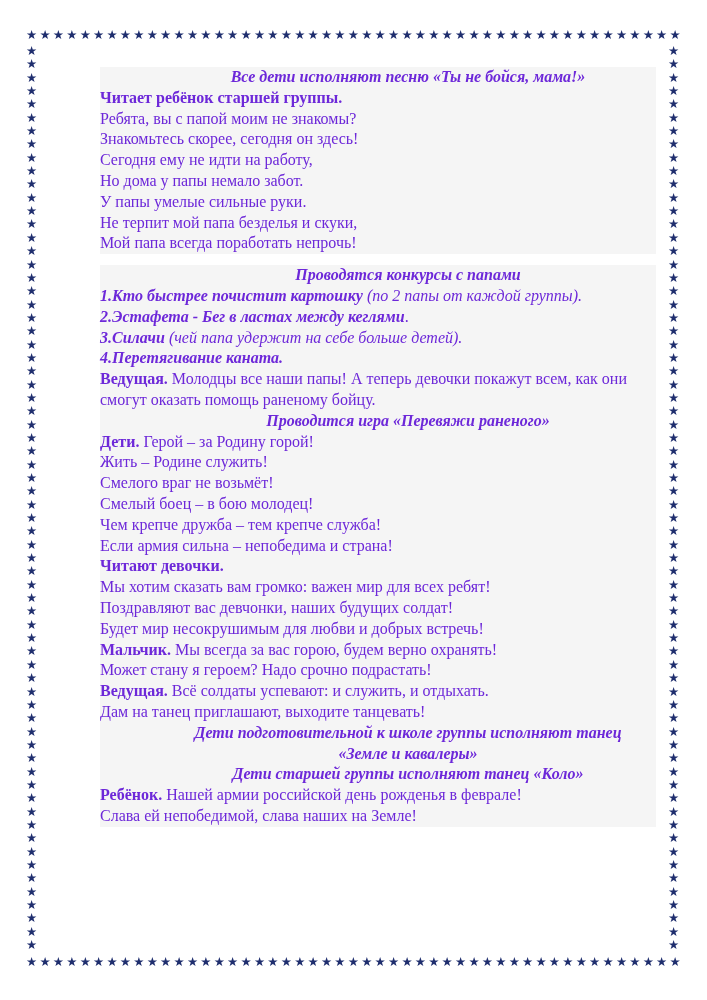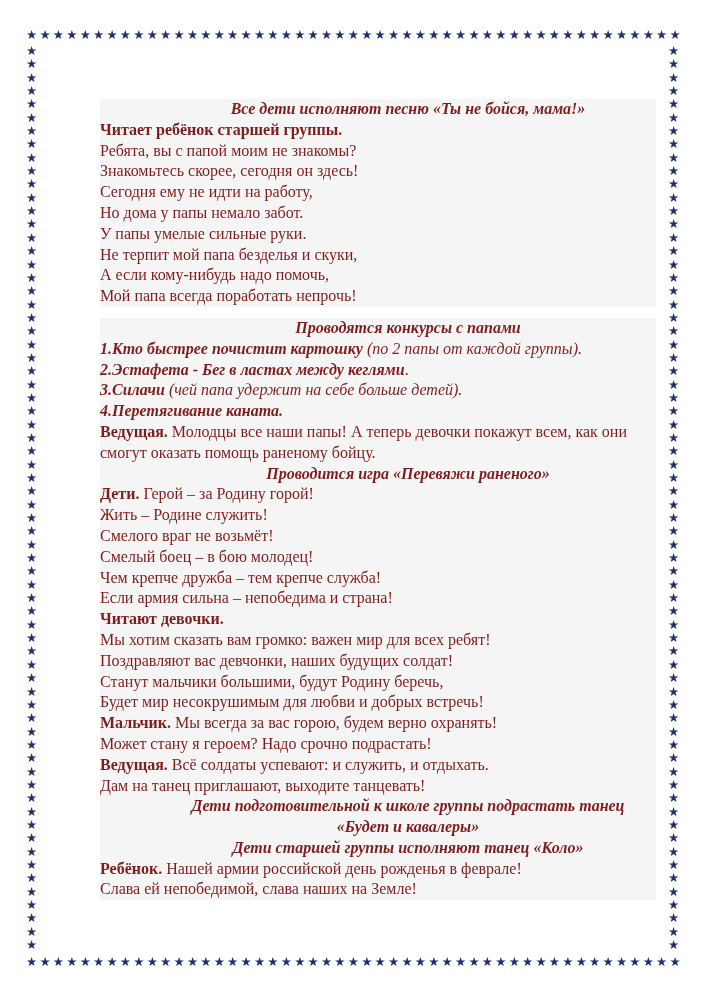--- a/index.html
+++ b/index.html
@@ -21,24 +21,23 @@
   .stars span{display:block;}
   .stars.h{left:26px;width:655px;height:13px;flex-direction:row;}
   .stars.v{top:44px;height:908px;width:14px;flex-direction:column;}
   .b-top{top:28px;}
   .b-bottom{top:955px;}
   .b-left{left:26px;}
   .b-right{left:668px;}
   .content{
     position:absolute;
     left:100px;top:67px;width:556px;
-    color:#7f1d1d;
+    color:#6d28d9;
     font-size:16px;
     line-height:20.8px;
-    margin-top:32px;
   }
   .para{margin:0;background:#f5f5f5;}
   .center{text-align:center;padding-left:60px;}
   .mt{margin-top:11px;}
   .b{font-weight:bold;}
   .i{font-style:italic;}
 </style>
 </head>
 <body>
 
@@ -288,43 +287,41 @@
 
   <div class="content">
       <p class="para center"><span class="b i">Все дети исполняют песню «Ты не бойся, мама!»</span></p>
       <p class="para"><span class="b">Читает ребёнок старшей группы.</span></p>
       <p class="para"><span>Ребята, вы с папой моим не знакомы?</span></p>
       <p class="para"><span>Знакомьтесь скорее, сегодня он здесь!</span></p>
       <p class="para"><span>Сегодня ему не идти на работу,</span></p>
       <p class="para"><span>Но дома у папы немало забот.</span></p>
       <p class="para"><span>У папы умелые сильные руки.</span></p>
       <p class="para"><span>Не терпит мой папа безделья и скуки,</span></p>
-      <p class="para"><span>А если кому-нибудь надо помочь,</span></p>
       <p class="para"><span>Мой папа всегда поработать непрочь!</span></p>
       <p class="para center mt"><span class="b i">Проводятся конкурсы с папами</span></p>
       <p class="para"><span class="b i">1.Кто быстрее почистит картошку</span><span class="i"> (по 2 папы от каждой группы).</span></p>
       <p class="para"><span class="b i">2.Эстафета - Бег в ластах между кеглями</span><span>.</span></p>
       <p class="para"><span class="b i">3.Силачи</span><span class="i"> (чей папа удержит на себе больше детей).</span></p>
       <p class="para"><span class="b i">4.Перетягивание каната.</span></p>
       <p class="para"><span class="b">Ведущая.</span><span> Молодцы все наши папы! А теперь девочки покажут всем, как они смогут оказать помощь раненому бойцу.</span></p>
       <p class="para center"><span class="b i">Проводится игра «Перевяжи раненого»</span></p>
       <p class="para"><span class="b">Дети.</span><span> Герой – за Родину горой!</span></p>
       <p class="para"><span>Жить – Родине служить!</span></p>
       <p class="para"><span>Смелого враг не возьмёт!</span></p>
       <p class="para"><span>Смелый боец – в бою молодец!</span></p>
       <p class="para"><span>Чем крепче дружба – тем крепче служба!</span></p>
       <p class="para"><span>Если армия сильна – непобедима и страна!</span></p>
       <p class="para"><span class="b">Читают девочки.</span></p>
       <p class="para"><span>Мы хотим сказать вам громко: важен мир для всех ребят!</span></p>
       <p class="para"><span>Поздравляют вас девчонки, наших будущих солдат!</span></p>
-      <p class="para"><span>Станут мальчики большими, будут Родину беречь,</span></p>
       <p class="para"><span>Будет мир несокрушимым для любви и добрых встречь!</span></p>
       <p class="para"><span class="b">Мальчик.</span><span> Мы всегда за вас горою, будем верно охранять!</span></p>
       <p class="para"><span>Может стану я героем? Надо срочно подрастать!</span></p>
       <p class="para"><span class="b">Ведущая.</span><span> Всё солдаты успевают: и служить, и отдыхать.</span></p>
       <p class="para"><span>Дам на танец приглашают, выходите танцевать!</span></p>
-      <p class="para center"><span class="b i">Дети подготовительной к школе группы подрастать танец</span></p>
-      <p class="para center"><span class="b i">«Будет и кавалеры»</span></p>
+      <p class="para center"><span class="b i">Дети подготовительной к школе группы исполняют танец</span></p>
+      <p class="para center"><span class="b i">«Земле и кавалеры»</span></p>
       <p class="para center"><span class="b i">Дети старшей группы исполняют танец «Коло»</span></p>
       <p class="para"><span class="b">Ребёнок.</span><span> Нашей армии российской день рожденья в феврале!</span></p>
       <p class="para"><span>Слава ей непобедимой, слава наших на Земле!</span></p>
     </div>
 </div>
 
 </body></html>

